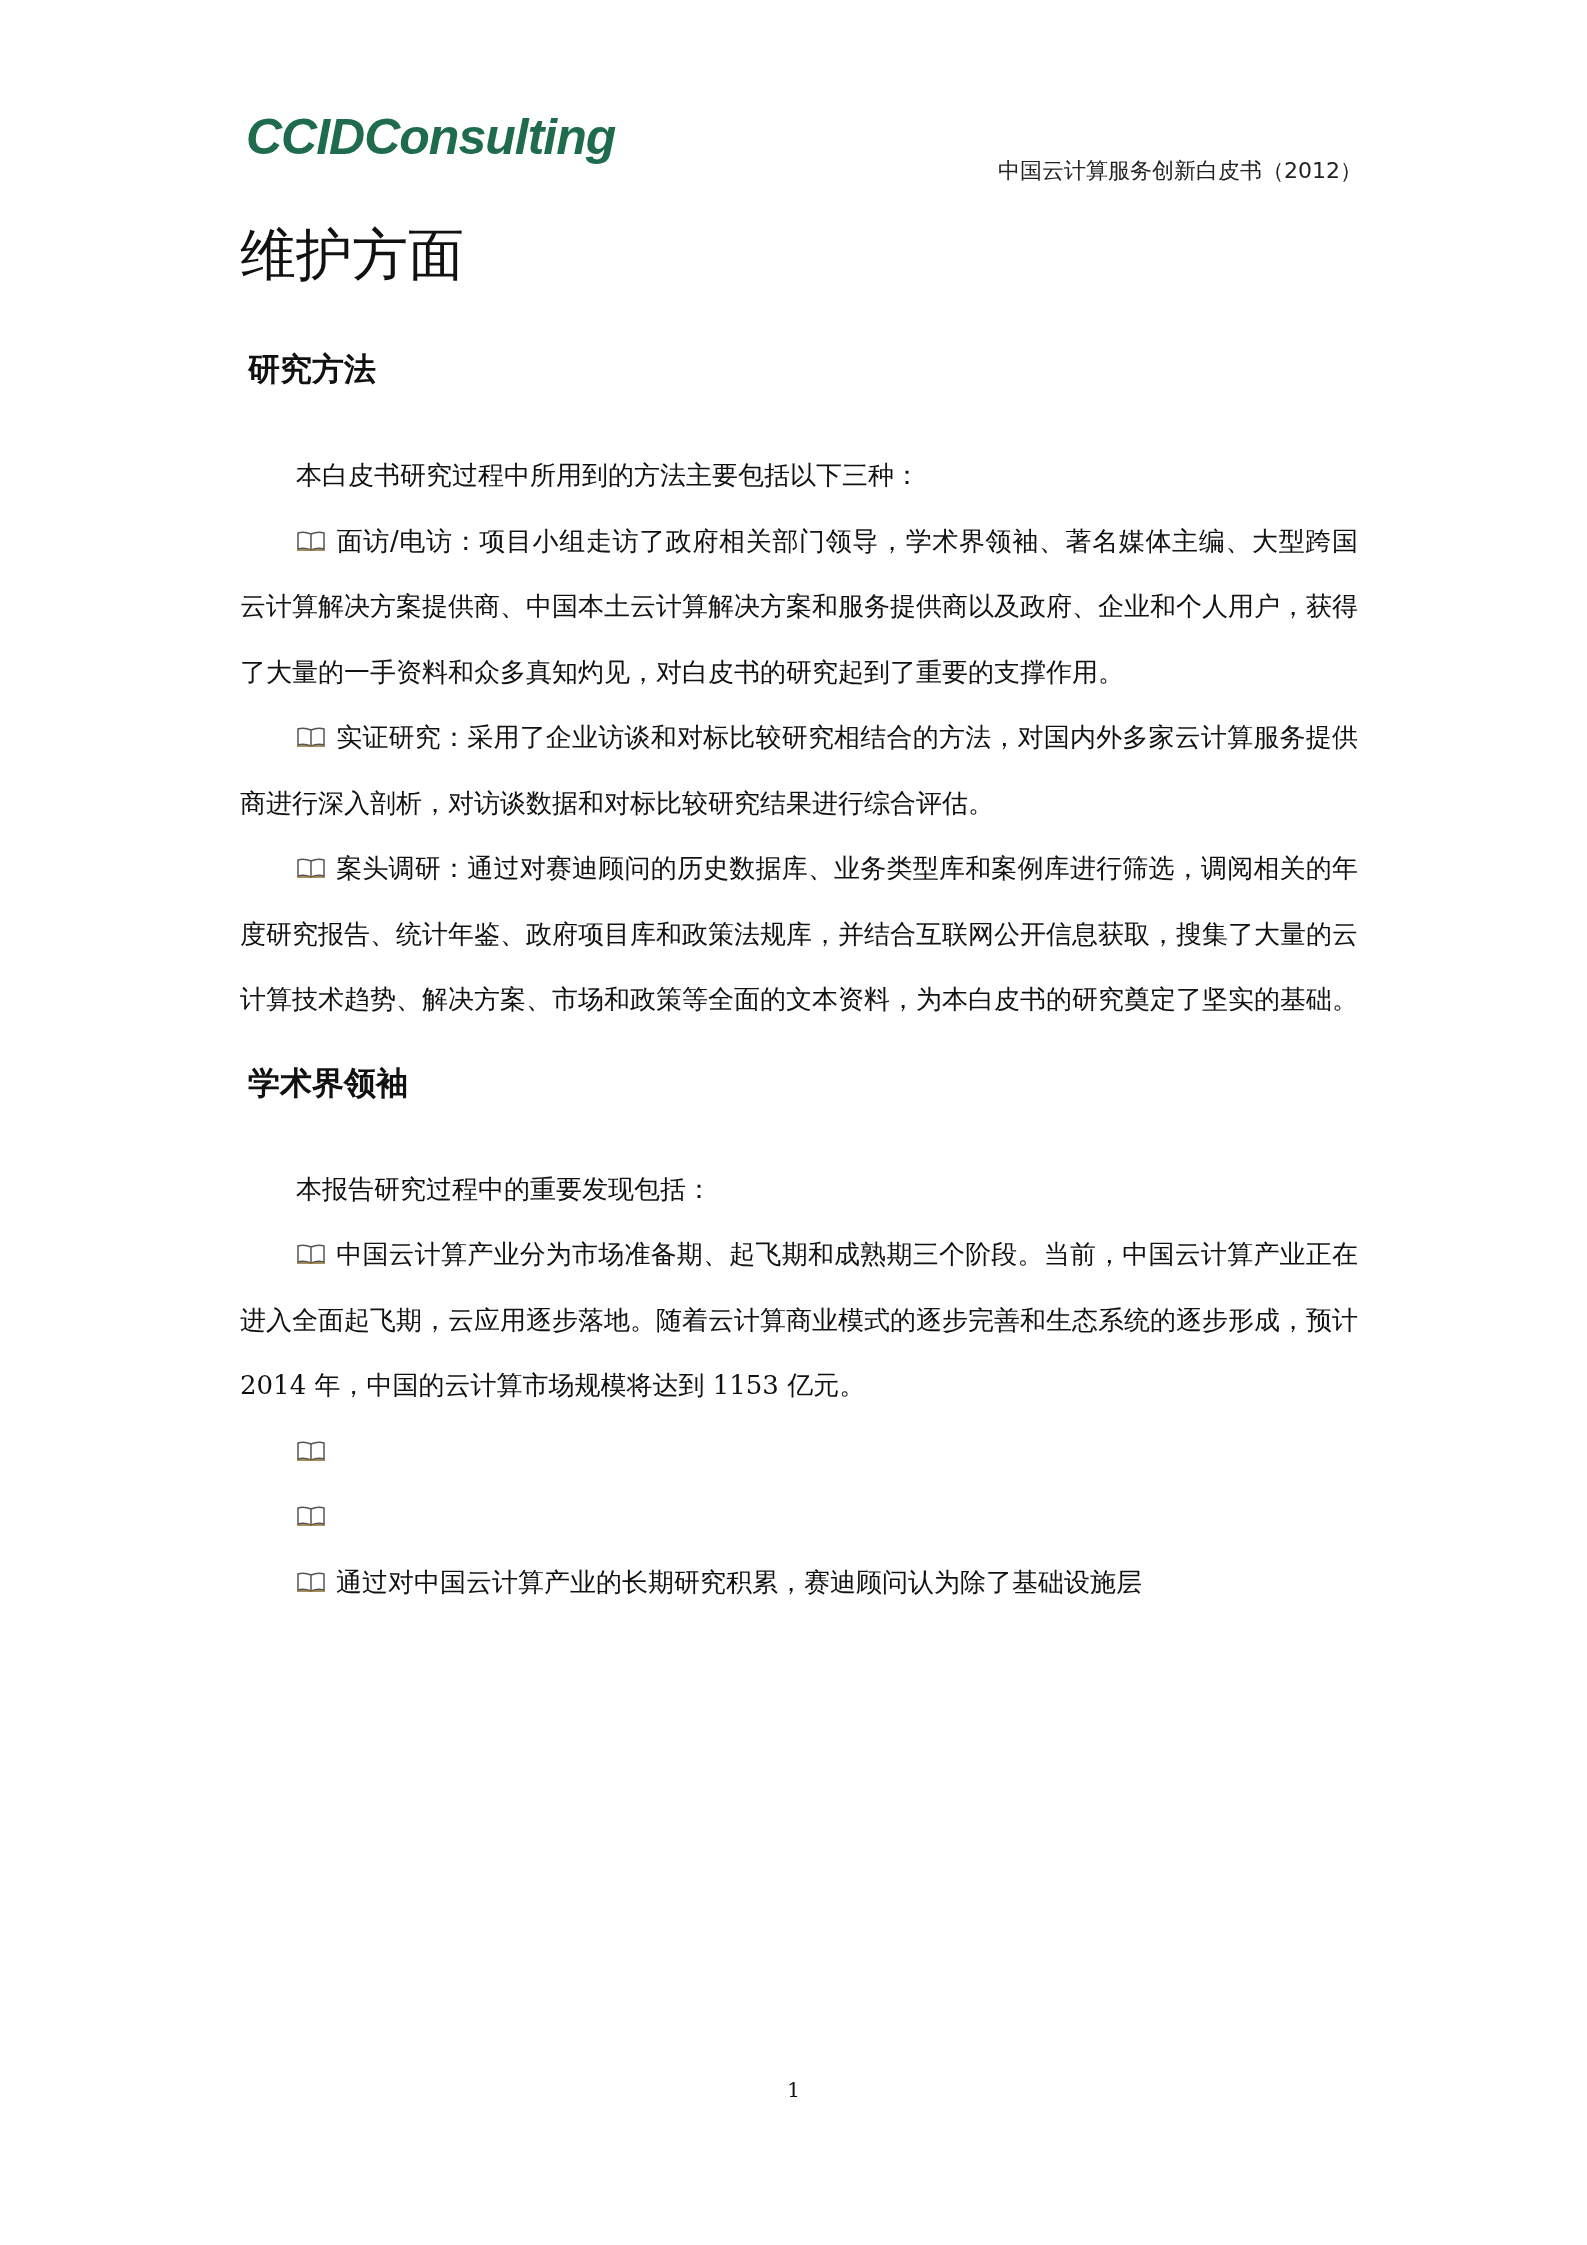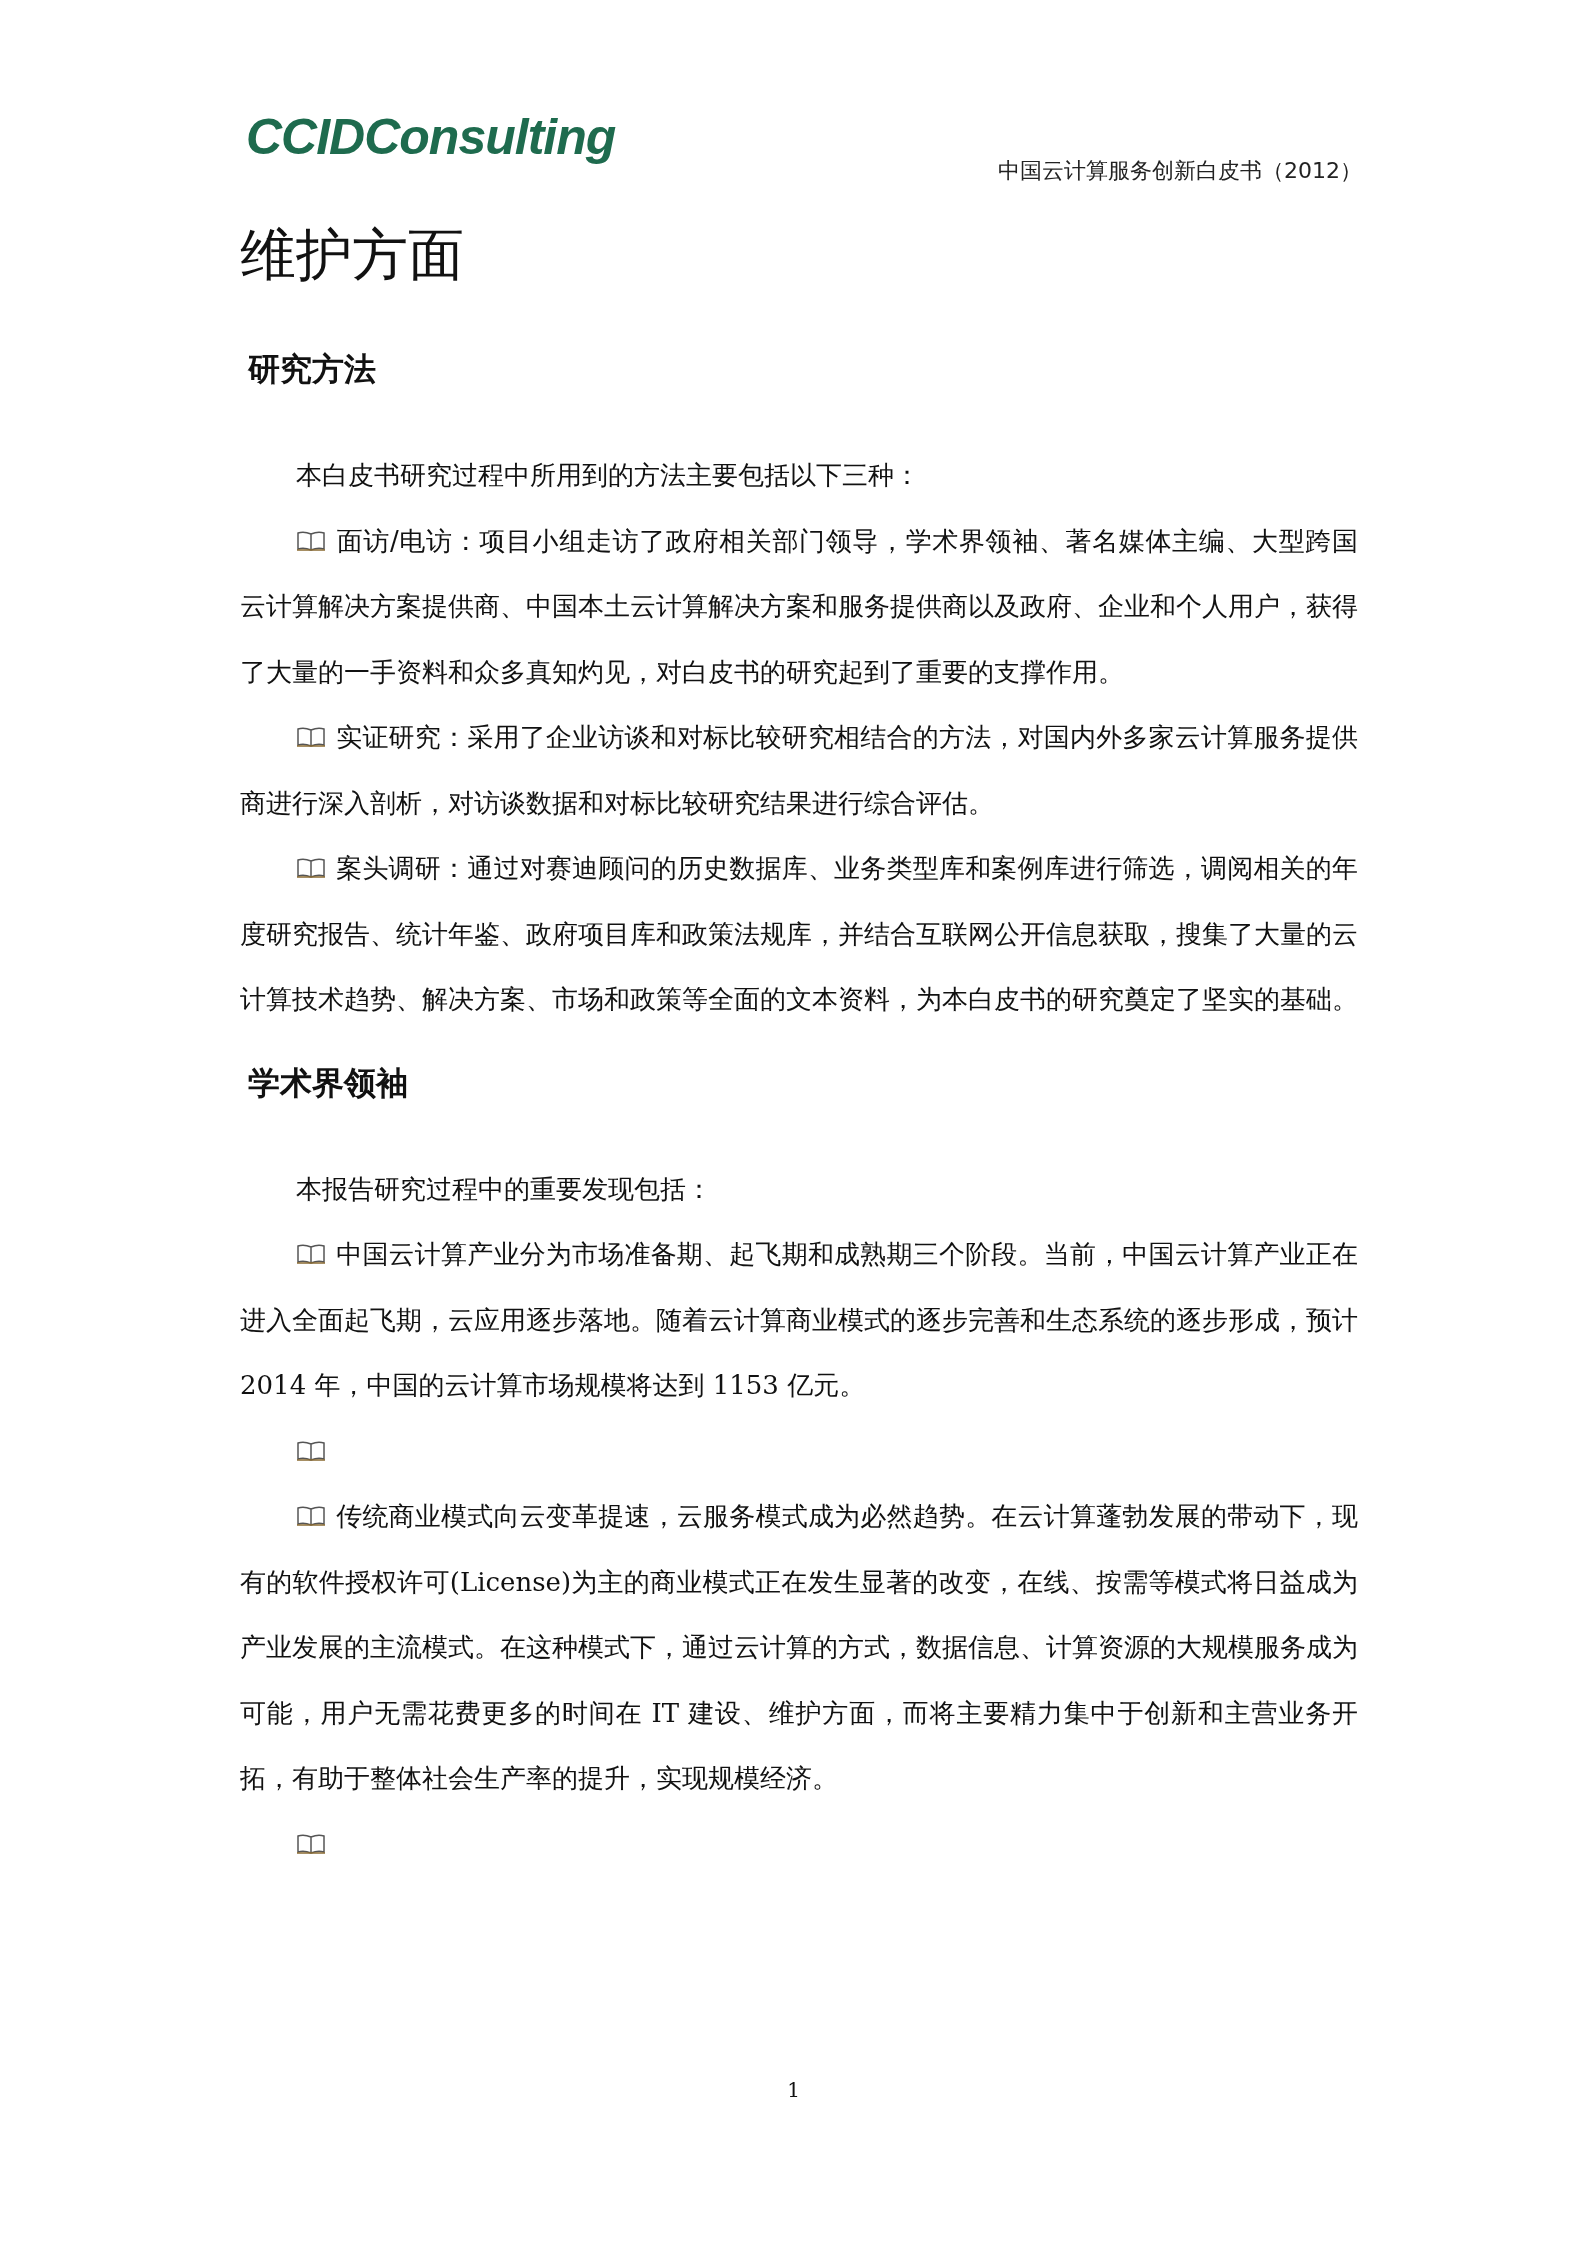--- a/index.html
+++ b/index.html
@@ -55,21 +55,21 @@
           <path d="M2 3 Q8 1 15 4 Q22 1 28 3 L28 19 Q22 17 15 20 Q8 17 2 19 Z M15 4 L15 20" fill="none" stroke="#555" stroke-width="1.5"></path>
           <path d="M1 20 L29 20" stroke="#8a6a30" stroke-width="1.5"></path>
         </svg><span>中国云计算产业分为市场准备期、起飞期和成熟期三个阶段。当前，中国云计算产业正在进入全面起飞期，云应用逐步落地。随着云计算商业模式的逐步完善和生态系统的逐步形成，预计 2014 年，中国的云计算市场规模将达到 1153 亿元。</span></p>
     <p><svg class="icon-book" viewBox="0 0 30 22">
           <path d="M2 3 Q8 1 15 4 Q22 1 28 3 L28 19 Q22 17 15 20 Q8 17 2 19 Z M15 4 L15 20" fill="none" stroke="#555" stroke-width="1.5"></path>
           <path d="M1 20 L29 20" stroke="#8a6a30" stroke-width="1.5"></path>
         </svg></p>
     <p><svg class="icon-book" viewBox="0 0 30 22">
           <path d="M2 3 Q8 1 15 4 Q22 1 28 3 L28 19 Q22 17 15 20 Q8 17 2 19 Z M15 4 L15 20" fill="none" stroke="#555" stroke-width="1.5"></path>
           <path d="M1 20 L29 20" stroke="#8a6a30" stroke-width="1.5"></path>
-        </svg><span>传统商业模式向云变革提速，云服务模式成为必然趋势。在云计算蓬勃发展的带动下，现有的软件授权许可(License)为主的商业模式正在发生显著的改变，在线、按需等模式将日益成为产业发展的主流模式。在这种模式下，通过云计算的方式，数据信息、计算资源的大规模服务成为可能，用户无需花费更多的时间在 IT 建设、维护方面，而将主要精力集中于创新和主营业务开拓，有助于整体社会生产率的提升，实现规模经济。</span></p>
+        </svg></p>
     <p><svg class="icon-book" viewBox="0 0 30 22">
           <path d="M2 3 Q8 1 15 4 Q22 1 28 3 L28 19 Q22 17 15 20 Q8 17 2 19 Z M15 4 L15 20" fill="none" stroke="#555" stroke-width="1.5"></path>
           <path d="M1 20 L29 20" stroke="#8a6a30" stroke-width="1.5"></path>
-        </svg></p>
+        </svg><span>通过对中国云计算产业的长期研究积累，赛迪顾问认为除了基础设施层</span></p>
   </div>
 </div>
 
 <div class="page-number">1</div>
 
 </body></html>

